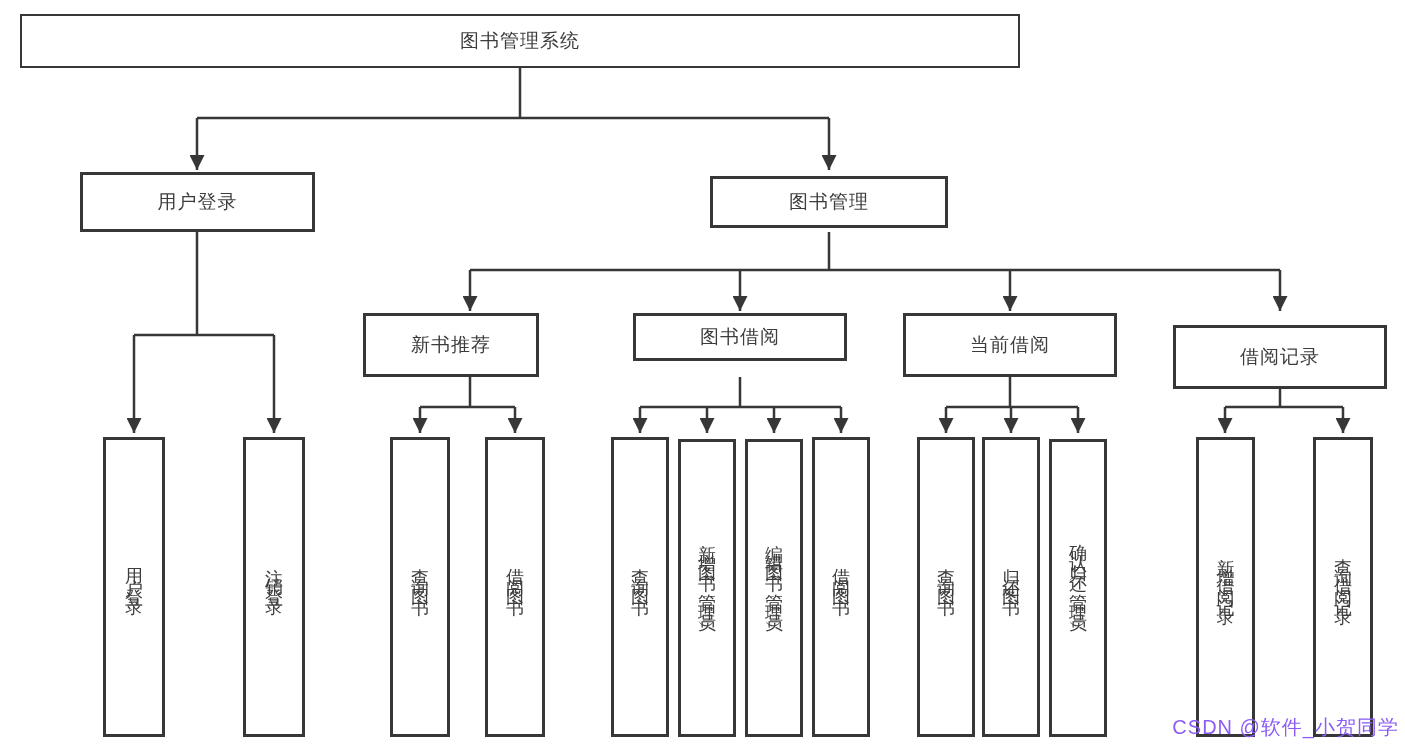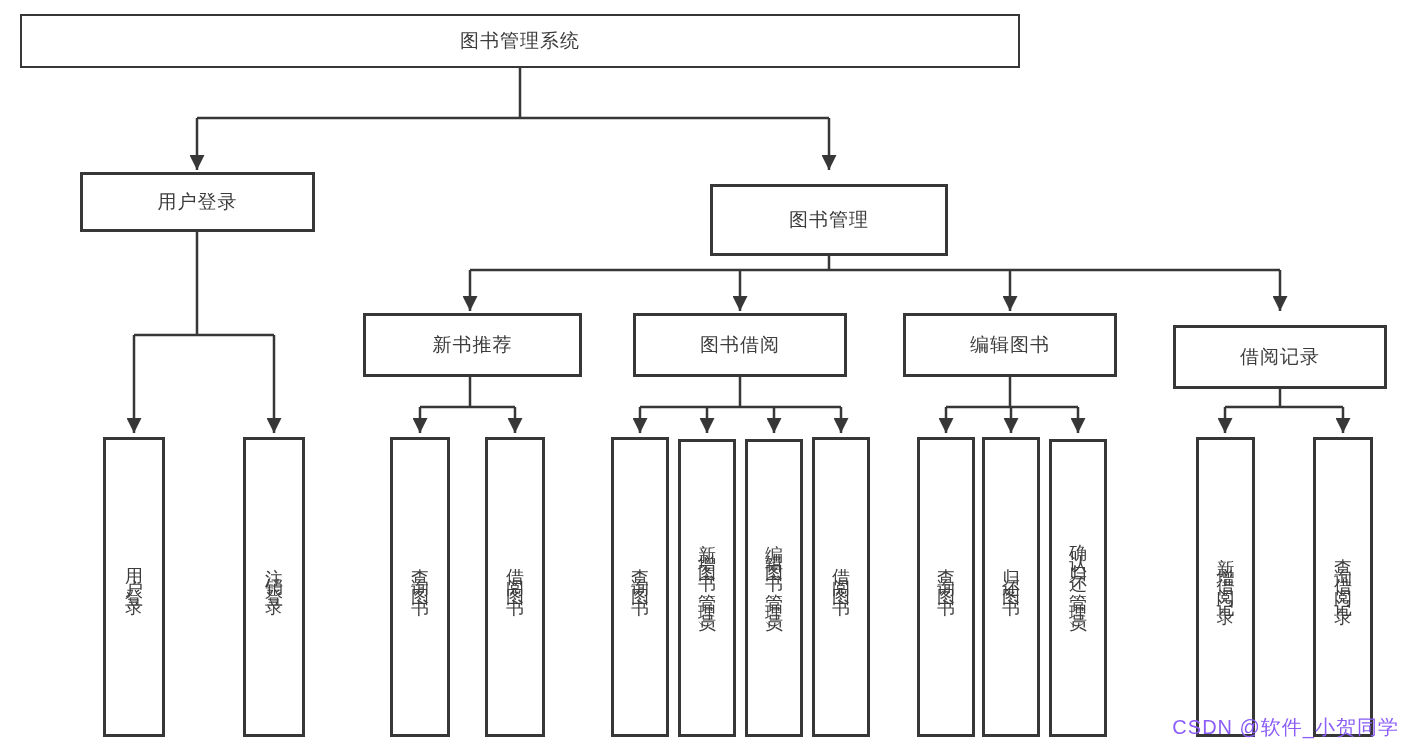--- a/index.html
+++ b/index.html
@@ -90,32 +90,32 @@
     <path d="M1343 407 V433" fill="none" stroke="#373737" stroke-width="2.5" marker-end="url(#arrow)"></path>
   </svg>
 
   <div class="node root h" style="left:20px; top:14px; width:1000px; height:54px;">
     <span>图书管理系统</span>
   </div>
 
   <div class="node h" style="left:80px; top:172px; width:235px; height:60px;">
     <span>用户登录</span>
   </div>
-  <div class="node h" style="left:710px; top:184px; width:238px; height:72px;">
+  <div class="node h" style="left:710px; top:176px; width:238px; height:52px;">
     <span>图书管理</span>
   </div>
 
-  <div class="node h" style="left:363px; top:313px; width:219px; height:64px;">
+  <div class="node h" style="left:363px; top:313px; width:176px; height:64px;">
     <span>新书推荐</span>
   </div>
-  <div class="node h" style="left:633px; top:313px; width:214px; height:64px;">
+  <div class="node h" style="left:633px; top:313px; width:214px; height:48px;">
     <span>图书借阅</span>
   </div>
   <div class="node h" style="left:903px; top:313px; width:214px; height:64px;">
-    <span>编辑图书</span>
+    <span>当前借阅</span>
   </div>
   <div class="node h" style="left:1173px; top:313px; width:214px; height:64px;margin-top:12px;">
     <span>借阅记录</span>
   </div>
 
   <div class="node leaf" style="left:103px; top:437px; width:62px; height:300px;">
     <span class="leaf-text">用户登录</span>
   </div>
   <div class="node leaf" style="left:243px; top:437px; width:62px; height:300px;">
     <span class="leaf-text">注销登录</span>

